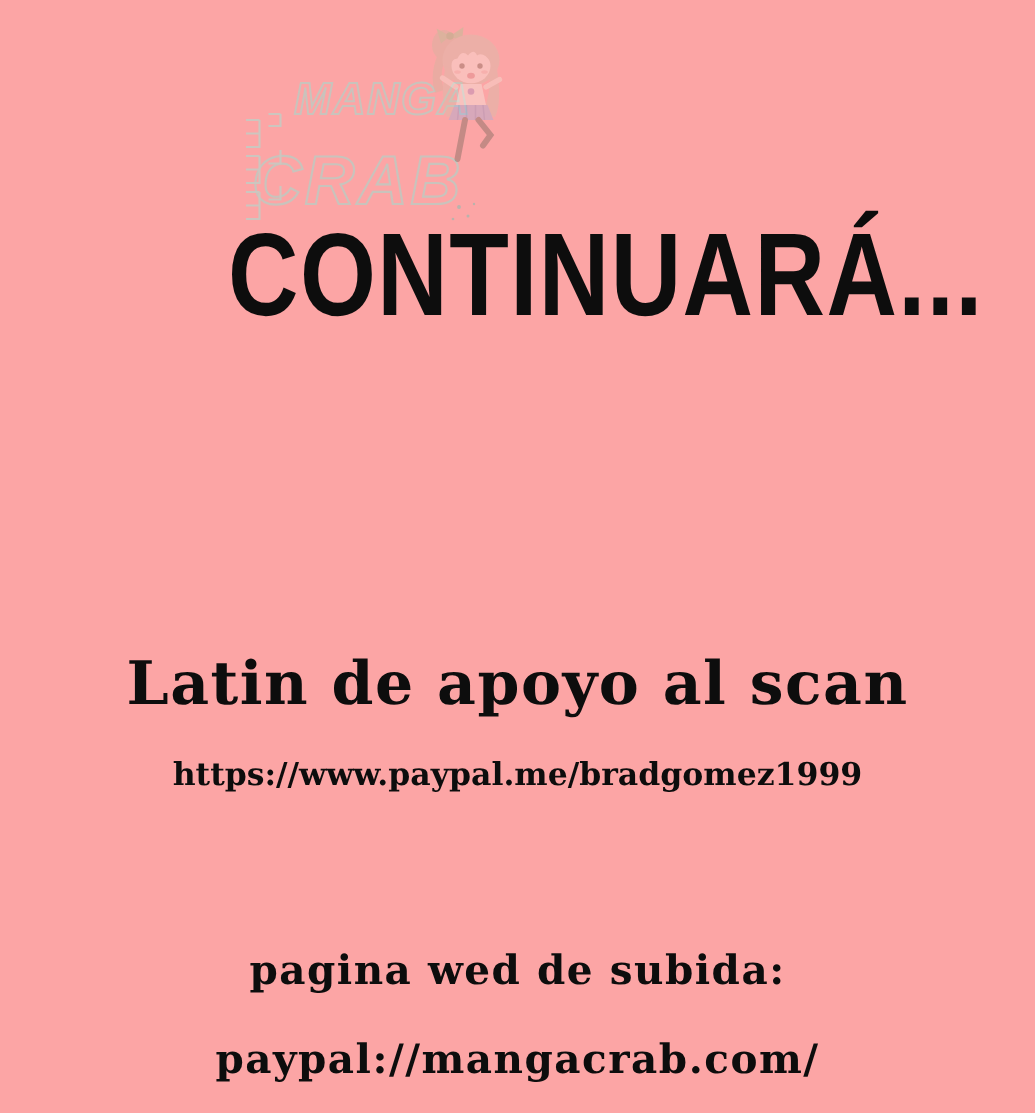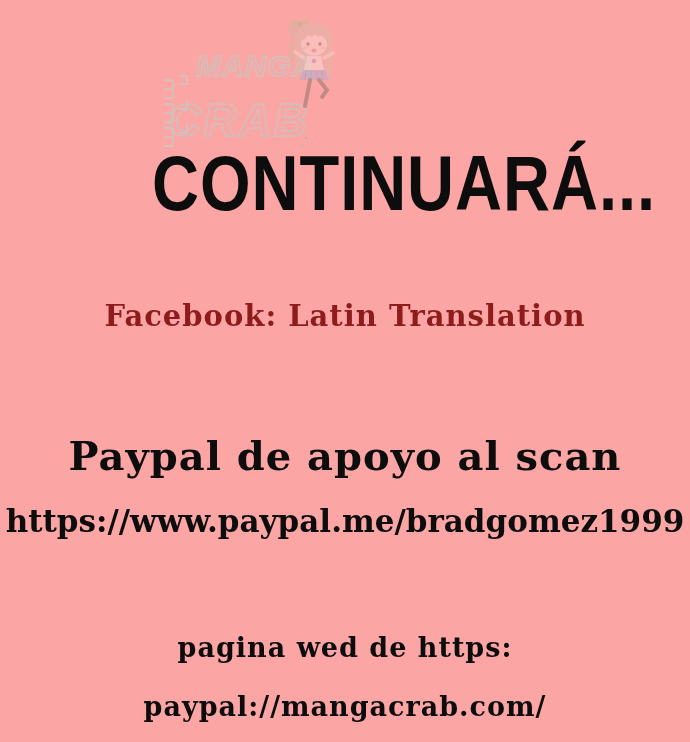--- a/index.html
+++ b/index.html
@@ -61,21 +61,21 @@
     color: #8e1c1c;
     letter-spacing: 1px;
   }
   .paypal-heading {
     top: 432px;
     font-size: 40px;
     letter-spacing: 1px;
   }
   .paypal-url {
     top: 503px;
-    font-size: 31px;
+    font-size: 21px;
   }
   .upload-heading {
     top: 632px;
     font-size: 27px;
     letter-spacing: 1px;
   }
   .upload-url {
     top: 691px;
     font-size: 27px;
     letter-spacing: 1px;
@@ -140,21 +140,20 @@
         <circle cx="150" cy="120" r="1.3"></circle>
         <circle cx="156" cy="126" r="1"></circle>
         <circle cx="146" cy="128" r="0.9"></circle>
         <circle cx="160" cy="118" r="0.8"></circle>
       </g>
     </svg>
   </div>
 
   <div class="headline">CONTINUARÁ...</div>
 
-  <div class="centered-line facebook-line">Facebook: Latin Translation</div>
 
-  <div class="centered-line paypal-heading">Paypal de apoyo al scan</div>
+  <div class="centered-line paypal-heading">Latin de apoyo al scan</div>
   <div class="centered-line paypal-url">https://www.paypal.me/bradgomez1999</div>
 
-  <div class="centered-line upload-heading">pagina wed de https:</div>
+  <div class="centered-line upload-heading">pagina wed de subida:</div>
   <div class="centered-line upload-url">paypal://mangacrab.com/</div>
 
 </div>
 
 </body></html>

